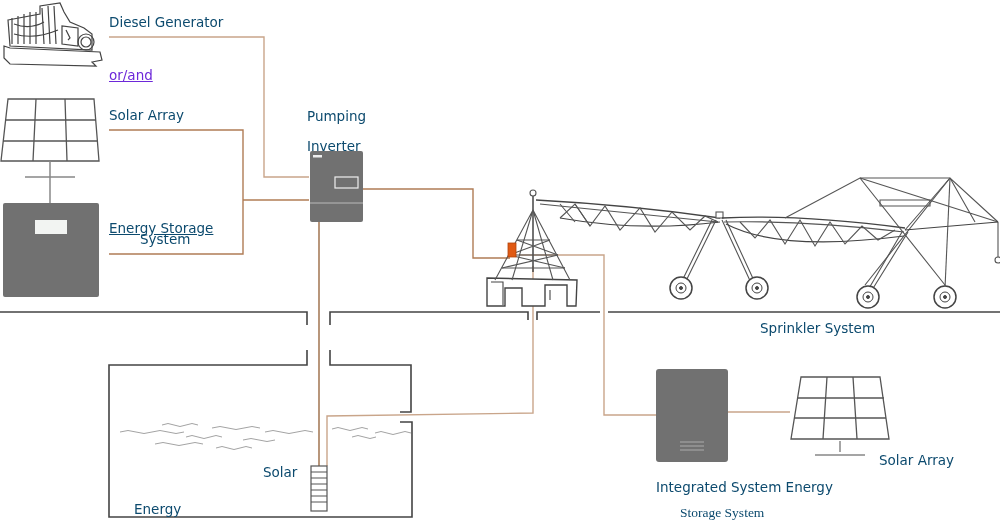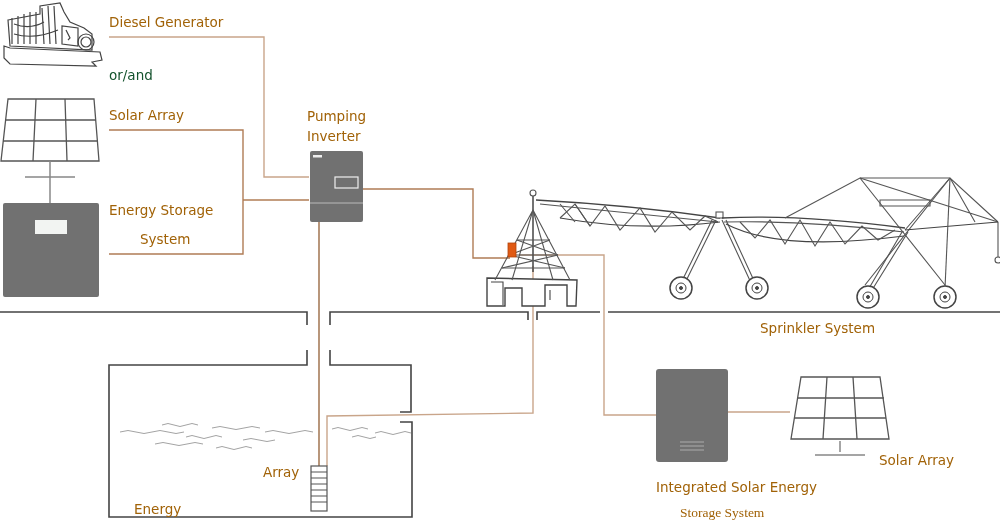--- a/index.html
+++ b/index.html
@@ -1,21 +1,21 @@
 <!DOCTYPE html>
 <html><head>
 <meta charset="utf-8">
 <style>
   html, body { margin: 0; padding: 0; background: #ffffff; }
   body { width: 1000px; height: 522px; position: relative; overflow: hidden;
          font-family: "DejaVu Sans", sans-serif; }
   #diagram { position: absolute; left: 0; top: 0; }
-  .lbl { position: absolute; font-size: 13.5px; color: #a16207; white-space: nowrap;
+  .lbl { position: absolute; font-size: 13.5px; color: #0c4a6e; white-space: nowrap;
          font-family: "DejaVu Sans", sans-serif; line-height: 1; }
-  .accent { color: #14532d; }
+  .accent { color: #6d28d9; text-decoration: underline; }
 </style>
 </head>
 <body>
 
 <svg id="diagram" width="1000" height="522" viewBox="0 0 1000 522">
 
   <g fill="none" stroke="#444" stroke-width="1.2">
     <path d="M4 46 L10 48 L100 52 L102 60 L92 62 L96 66 L10 64 L4 58 Z" fill="#fff"></path>
     <path d="M8 20 L40 14 L40 6 L60 3 L64 12 L70 22 L84 28 L92 34 L92 50 L10 46 Z" fill="#fff"></path>
     <path d="M12 18 L12 44 M18 16 L18 44 M24 14 L24 44 M30 12 L30 44 M36 12 L36 44"></path>
@@ -160,22 +160,22 @@
     <path d="M801 377 L880 377 L889 439 L791 439 Z" fill="#fff"></path>
     <path d="M797 398 L884 398 M794 418 L886 418"></path>
     <path d="M827 377 L823 439 M853 377 L857 439"></path>
     <path d="M840 441 L840 452 M815 455 L865 455" stroke="#888" stroke-width="1.5"></path>
   </g>
 </svg>
 
 <div class="lbl" style="left:109px;top:16px;">Diesel Generator</div>
 <div class="lbl accent" style="left:109px;top:69px;">or/and</div>
 <div class="lbl" style="left:109px;top:109px;">Solar Array</div>
-<div class="lbl" style="left:109px;top:204px;">Energy Storage</div>
+<div class="lbl" style="left:109px;top:222px;text-decoration:underline;">Energy Storage</div>
 <div class="lbl" style="left:109px;top:233px;margin-left:31px;">System</div>
 <div class="lbl" style="left:307px;top:110px;">Pumping</div>
-<div class="lbl" style="left:307px;top:130px;">Inverter</div>
+<div class="lbl" style="left:307px;top:140px;">Inverter</div>
 <div class="lbl" style="left:739px;top:322px;margin-left:21px;">Sprinkler System</div>
-<div class="lbl" style="left:263px;top:466px;">Array</div>
+<div class="lbl" style="left:263px;top:466px;">Solar</div>
 <div class="lbl" style="left:134px;top:503px;">Energy</div>
-<div class="lbl" style="left:656px;top:481px;">Integrated Solar Energy</div>
+<div class="lbl" style="left:656px;top:481px;">Integrated System Energy</div>
 <div class="lbl" style="left:680px;top:506px;font-family:Liberation Serif, serif;">Storage System</div>
 <div class="lbl" style="left:879px;top:454px;">Solar Array</div>
 
 </body></html>

